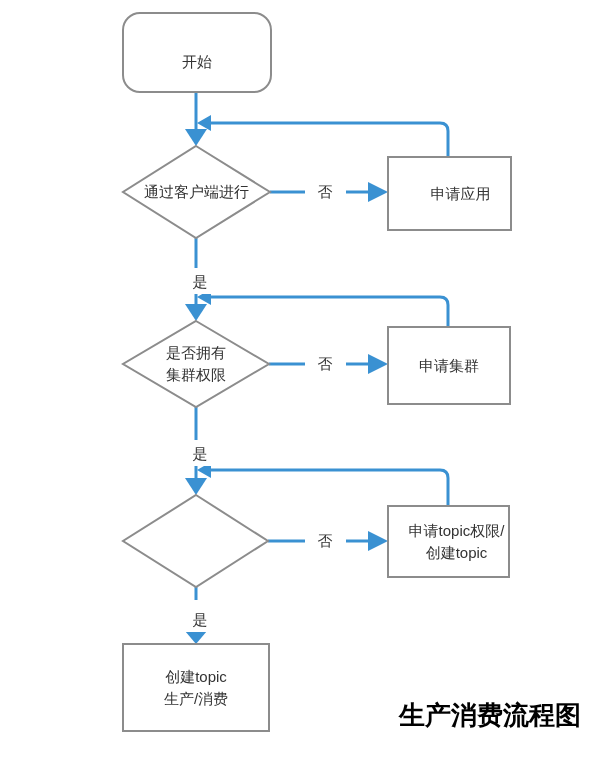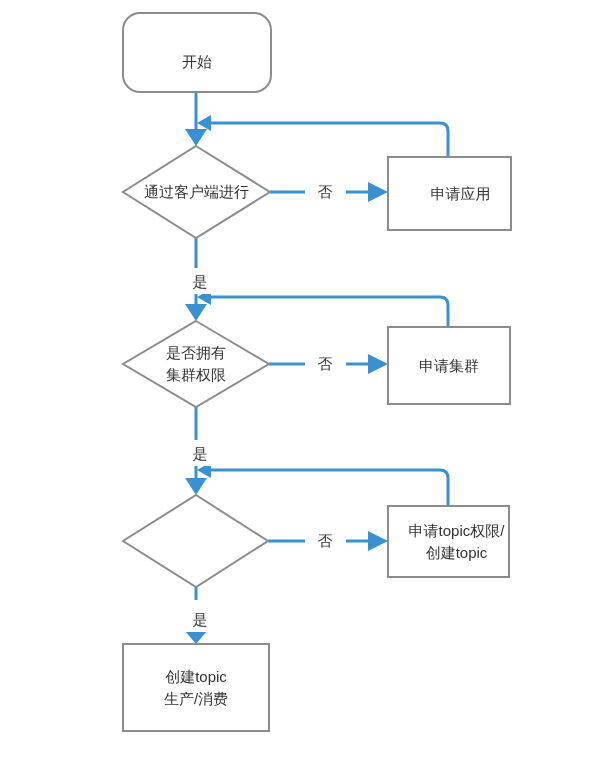--- a/index.html
+++ b/index.html
@@ -142,14 +142,15 @@
 
   <div class="edge-label on-line" style="left:185px; top:270px; width:24px; height:22px;">是</div>
   <div class="edge-label" style="left:309px; top:181px; width:32px; height:22px;">否</div>
 
   <div class="edge-label on-line" style="left:185px; top:442px; width:24px; height:22px;">是</div>
   <div class="edge-label" style="left:309px; top:353px; width:32px; height:22px;">否</div>
 
   <div class="edge-label on-line" style="left:185px; top:608px; width:24px; height:22px;">是</div>
   <div class="edge-label" style="left:309px; top:530px; width:32px; height:22px;">否</div>
 
+  <div class="diagram-title">生产消费流程图</div>
 
 </div>
 
 </body></html>

